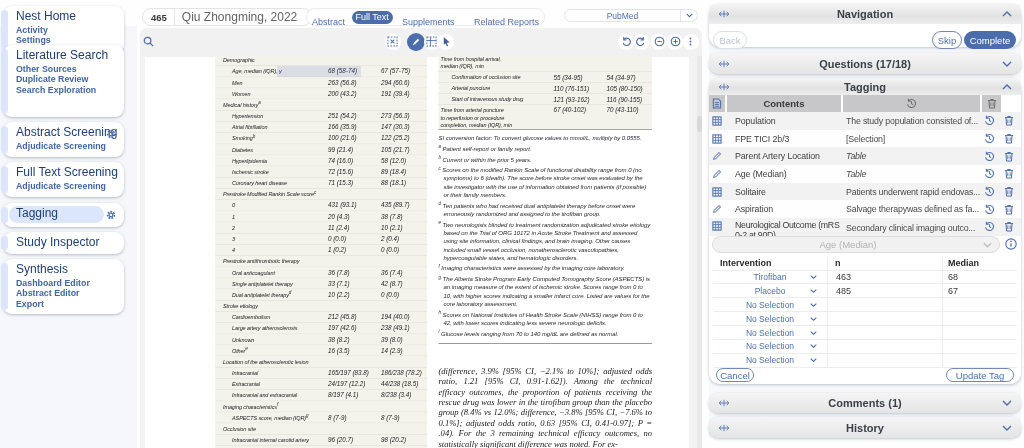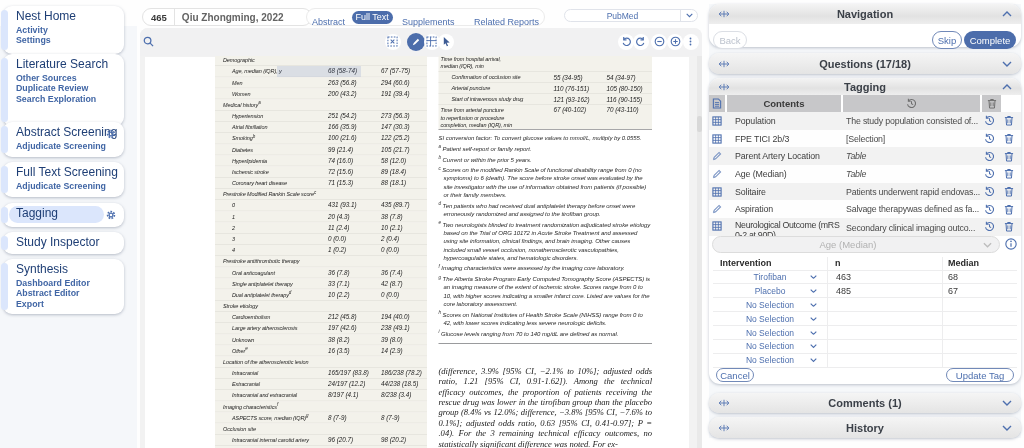--- a/index.html
+++ b/index.html
@@ -11,21 +11,21 @@
 .side-card { position:absolute; left:3px; width:121px; background:#fff; border-radius:9px; box-shadow:0 1px 3px rgba(120,130,150,.5); padding:4px 6px 4px 13px; }
 .side-card::before { content:""; position:absolute; left:-2px; top:4px; bottom:4px; width:7px; border-radius:4px; background:#dbe6fc; }
 .side-title { font-size:12px; font-weight:400; color:#1e3e75; line-height:12.5px; position:relative; white-space:nowrap; margin-bottom:2.5px; }
 .side-item { font-size:8.8px; font-weight:700; color:#4166a5; line-height:10.4px; position:relative; white-space:nowrap; }
 .side-gear { position:absolute; right:8px; top:7px; }
 .pill-hl { position:absolute; left:6px; top:2.5px; width:95px; height:17px; background:#dbe6fc; border-radius:8.5px; }
 
 .ref-pill { position:absolute; left:142px; top:8px; width:170px; height:18px; background:#fff; border:1px solid #e3e3e3; border-radius:10px; display:flex; align-items:center; }
 .ref-id { font-size:9.5px; font-weight:700; color:#3a3a3a; padding-left:8px; }
 .ref-div { width:1px; height:17px; background:#e3e3e3; margin-left:7px; }
-.ref-name { font-size:10px; color:#636363; padding-left:7px; white-space:nowrap;font-weight:bold; }
+.ref-name { font-size:12px; color:#636363; padding-left:7px; white-space:nowrap; }
 .tabs-wrap { position:absolute; left:306px; top:8px; width:239px; height:18px; background:#fff; border:1px solid #ebebeb; border-radius:10px; }
 .tab { position:absolute; top:5px; height:16px; line-height:16px; font-size:9px; color:#4d6fae; white-space:nowrap; }
 .tab.active { background:#4c6dab; color:#fff; border-radius:7px; height:13px; line-height:13px; top:1.5px; padding:0 4px; }
 .src-pill { position:absolute; left:564px; top:9px; width:134px; height:13px; background:#fff; border:1px solid #e0e3ea; border-radius:7px; display:flex; align-items:center; }
 .src-label { flex:1; text-align:center; font-size:8.5px; color:#4d6fae; }
 .src-div { width:1px; height:12px; background:#e0e3ea; }
 .src-chev { width:16px; display:flex; justify-content:center; }
 
 #pdf { position:absolute; left:140px; top:28px; width:562px; height:420px; background:#f2f2f2; border-radius:8px 8px 0 0; }
 #pdf-toolbar { position:absolute; left:0; top:0; right:0; height:28px; background:#f1f1f2; border-radius:8px 8px 0 0; }
@@ -102,21 +102,21 @@
 
 <div id="app">
 
   <div id="side-bg"></div>
   <nav id="sidebar">
       <div class="side-card" style="top: 6px; height: 48px;">
         <div class="side-title">Nest Home</div>
         <div class="side-item">Activity</div>
         <div class="side-item">Settings</div>
       </div>
-      <div class="side-card" style="top: 54px; height: 72px;">
+      <div class="side-card" style="top: 45px; height: 72px;">
         <div class="side-title">Literature Search</div>
         <div class="side-item">Other Sources</div>
         <div class="side-item">Duplicate Review</div>
         <div class="side-item">Search Exploration</div>
       </div>
       <div class="side-card" style="top: 122px; height: 35px;">
         <div class="side-title">Abstract Screening</div>
         <div class="side-item">Adjudicate Screening</div>
         <span class="side-gear">
           <svg width="10" height="10" viewBox="0 0 10 10">

